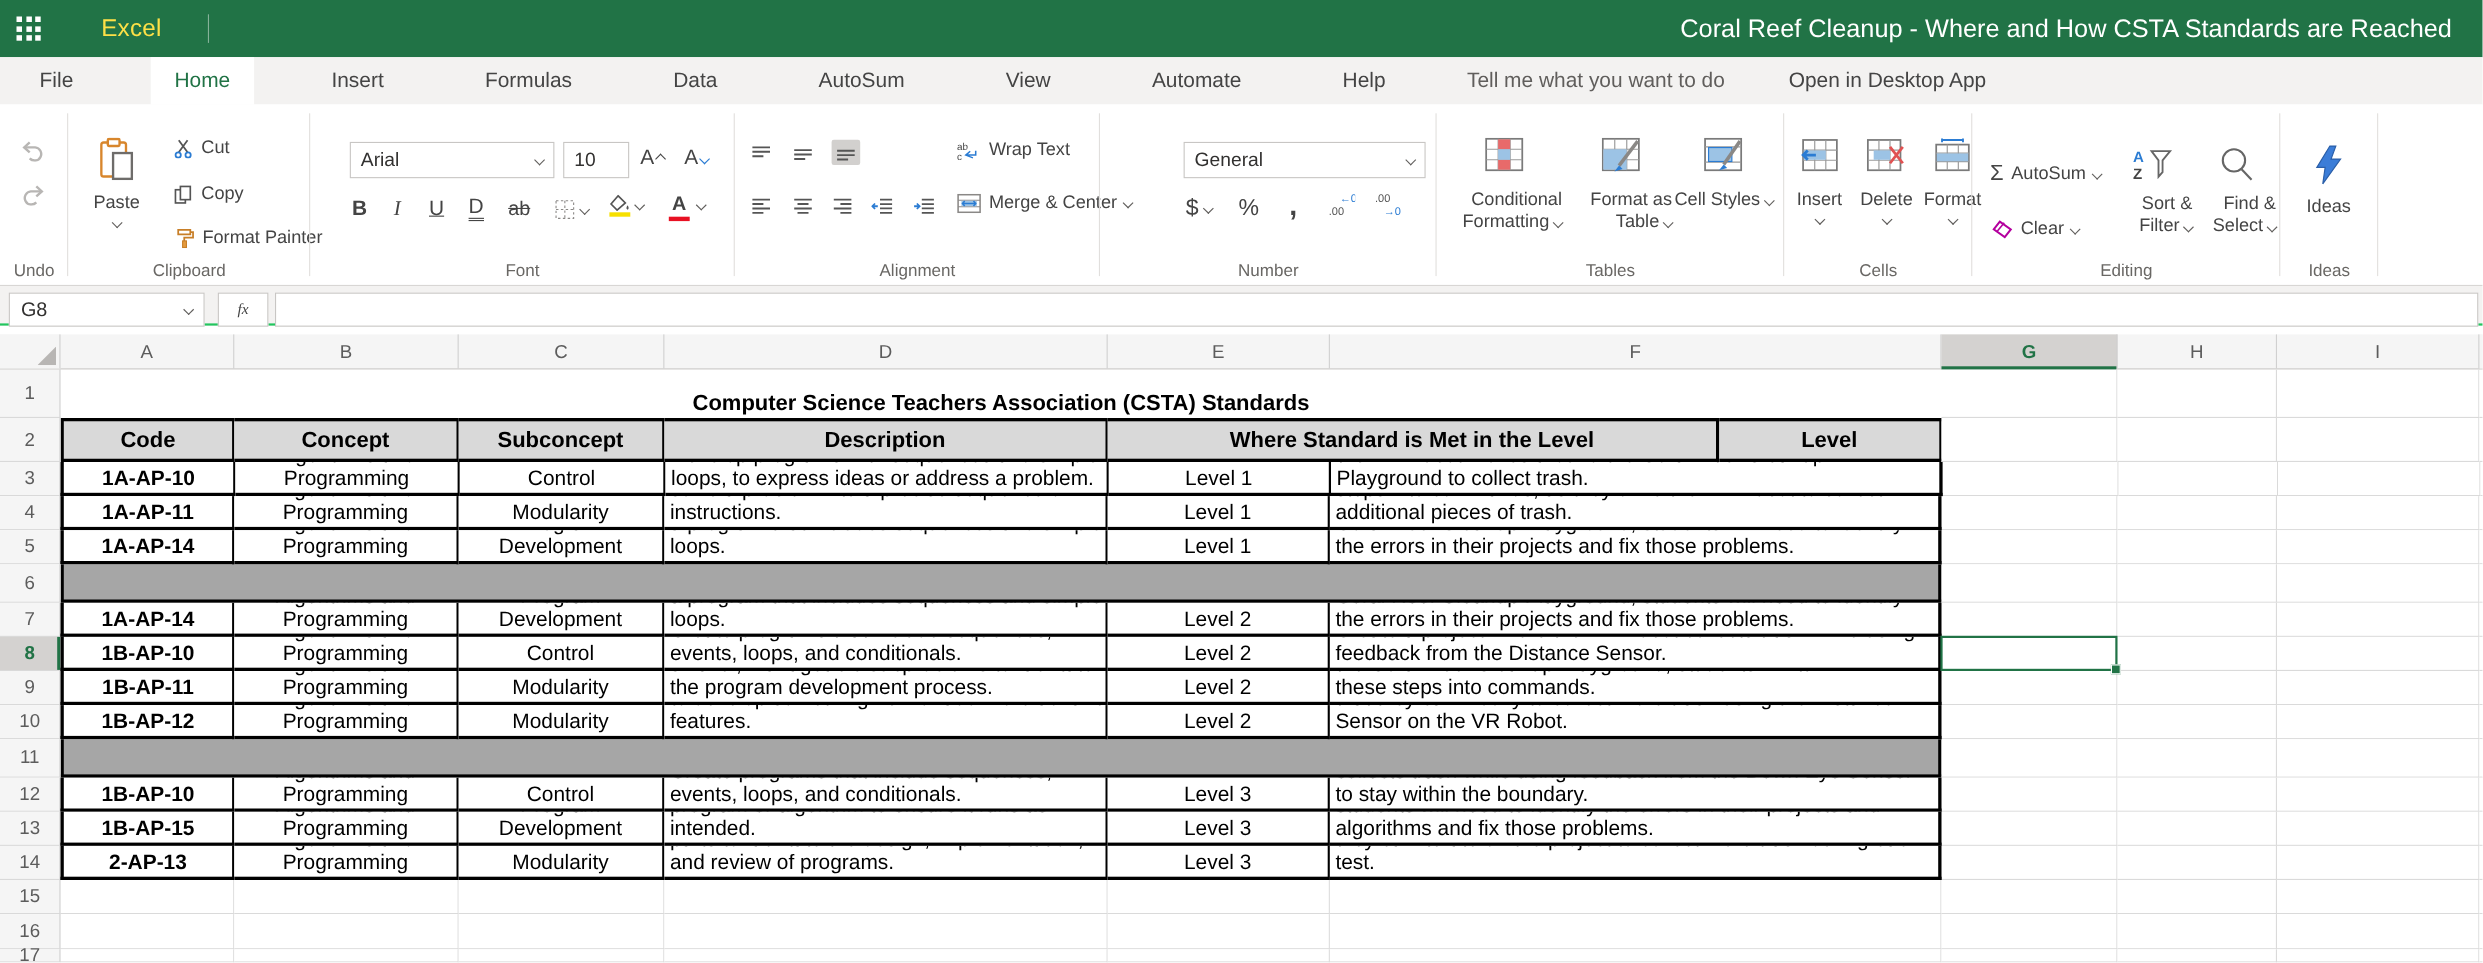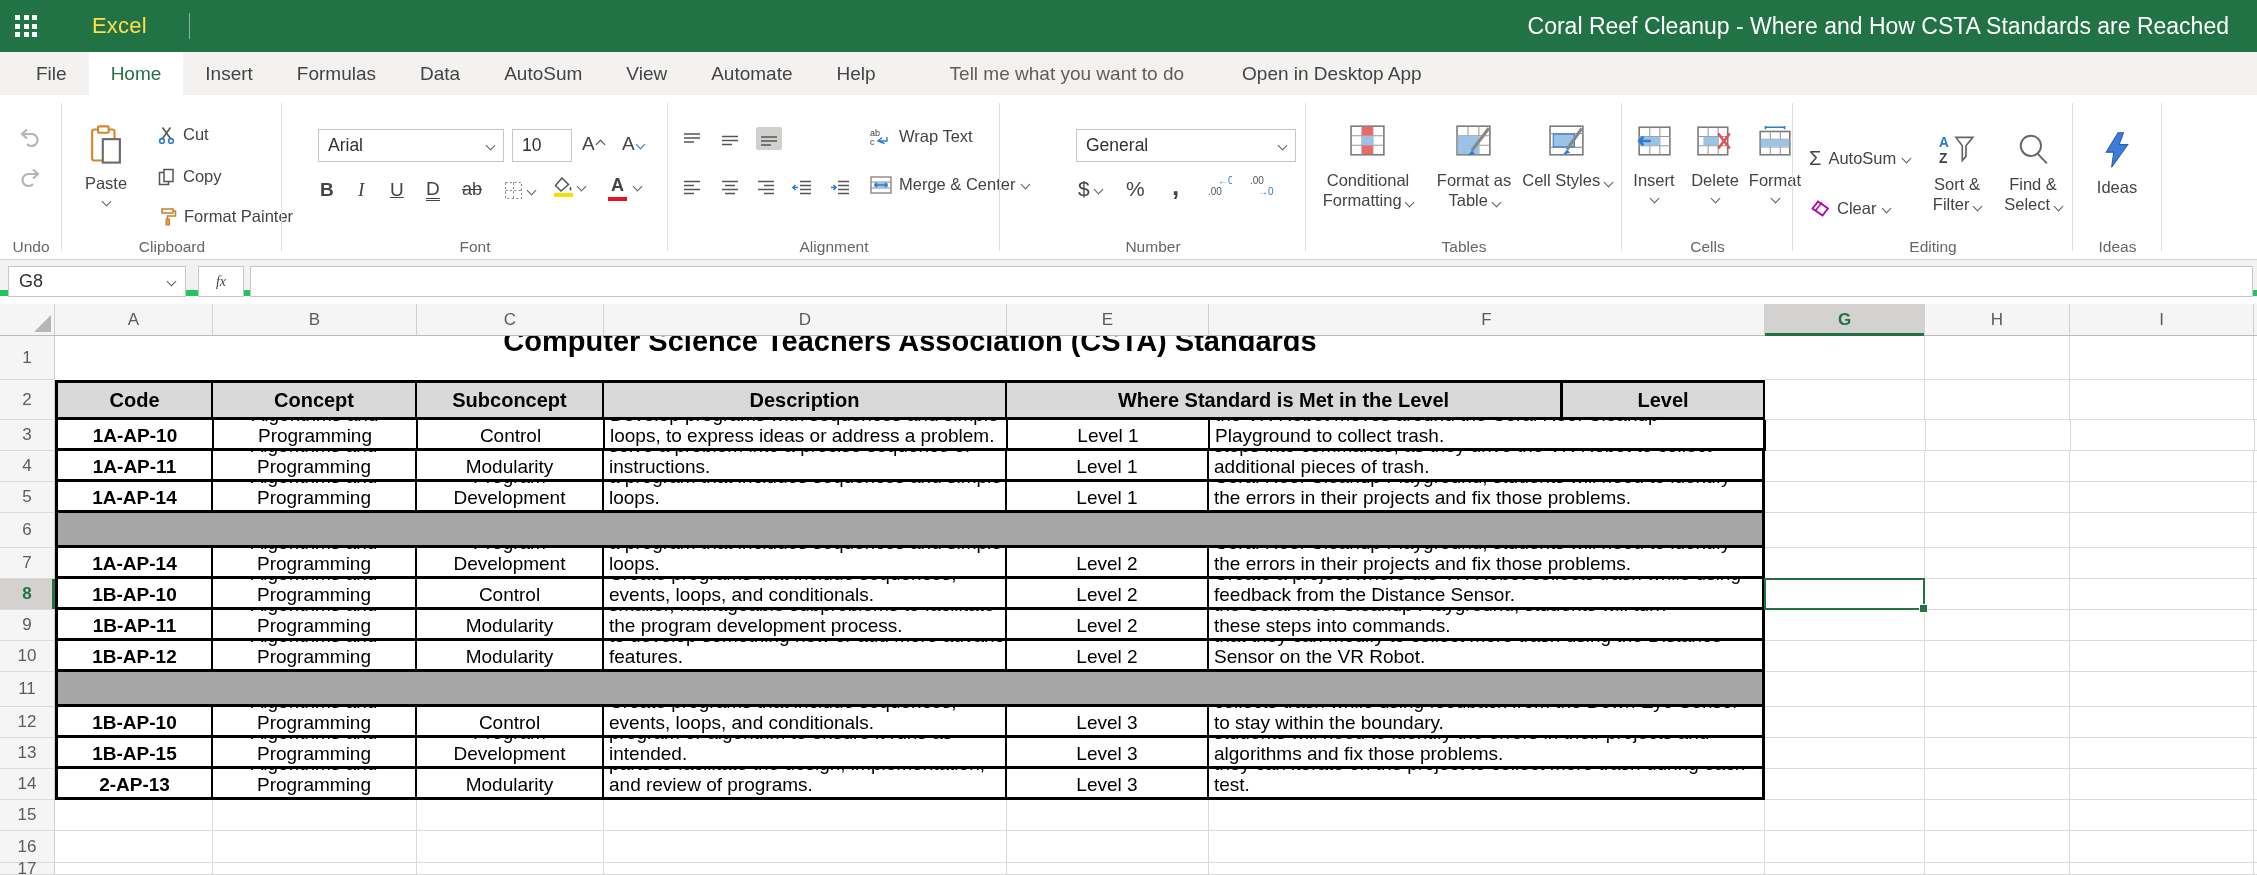--- a/index.html
+++ b/index.html
@@ -13,54 +13,54 @@
   .waffle { width:52px; height:52px; display:flex; align-items:center; justify-content:center; cursor:pointer; }
   .waffle .wgrid { display:grid; grid-template-columns:repeat(3,5px); grid-template-rows:repeat(3,5px); gap:3.5px; }
   .waffle .wgrid i { background:#fff; }
   .app-name { color:#fde047; font-size:22px; margin-left:40px; letter-spacing:.2px; }
   .tb-divider { width:1px; height:26px; background:rgba(255,255,255,.45); margin-left:42px; }
   .doc-title { color:#fff; font-size:23px; margin-left:auto; padding-right:28px; white-space:nowrap; }
 
   
   .menubar { position:absolute; left:0; top:52px; width:100%; height:43px; background:#f3f2f1;
     display:flex; align-items:stretch; font-size:19px; color:#444; }
-  .mtabs { display:flex; align-items:stretch; padding-left:14px; }
+  .mtabs { display:flex; align-items:stretch; padding-left:14px;gap:48px; }
   .mtab { padding:0 22px; display:flex; align-items:center; cursor:pointer; white-space:nowrap; }
   .mtab.active { background:#fff; color:#217346; }
   .tellme { margin-left:52px; display:flex; align-items:center; color:#605e5c; cursor:pointer; white-space:nowrap; }
   .opendesk { margin-left:58px; display:flex; align-items:center; color:#444; cursor:pointer; white-space:nowrap; }
 
   
   .ribbon { position:absolute; left:0; top:95px; width:100%; height:165px; background:#fff;
     border-bottom:1px solid #d8d6d4; font-size:16.5px; color:#444; }
   .grp { position:absolute; top:0; height:100%; }
   .grp::after { content:""; position:absolute; right:0; top:8px; bottom:8px; width:1px; background:#e1dfdd; }
   .grplabel { position:absolute; bottom:3px; left:0; right:0; text-align:center; font-size:15.5px; color:#696764; }
   .chev { display:inline-block; width:7px; height:7px; border-right:1.6px solid #605e5c;
     border-bottom:1.6px solid #605e5c; transform:rotate(45deg); flex:none; }
   .smbtn { position:absolute; display:flex; align-items:center; gap:7px; cursor:pointer; white-space:nowrap; }
   .bigbtn { position:absolute; top:30px; display:flex; flex-direction:column; align-items:center; cursor:pointer; }
-  .blabel2 { text-align:center; line-height:20px; margin-top:9px; }
+  .blabel2 { text-align:right; line-height:20px; margin-top:9px; }
   .ddbox { position:absolute; height:33px; background:#fff; border:1px solid #c8c6c4; display:flex;
     align-items:center; padding:0 9px; font-size:17.5px; color:#323130; cursor:pointer; }
   .ddbox .chev { margin-left:auto; }
   .fmt { position:absolute; display:flex; align-items:center; cursor:pointer; }
   .fmtB { font-weight:bold; font-size:19px; }
   .fmtI { font-style:italic; font-family:"Liberation Serif",serif; font-size:19px; }
   .fmtU { text-decoration:underline; font-size:19px; }
   .fmtD { border-bottom:3px double #444; font-size:19px; line-height:19px; }
   .fmtS { text-decoration:line-through; font-size:18px; }
   .swbtn { position:absolute; display:flex; flex-direction:column; align-items:center; cursor:pointer; }
   .swbar { width:19px; height:4px; margin-top:1px; }
   .icbtn { display:flex; align-items:center; justify-content:center; cursor:pointer; }
   .sigma { font-size:20px; color:#444; }
 
   
   .fbar { position:absolute; left:0; top:260px; width:100%; height:36px; background:#f3f2f1;
-    border-bottom:6px solid #22c55e; }
+    border-bottom:2px solid #22c55e; }
   .namebox { position:absolute; left:8px; top:6px; width:178px; height:31px; background:#fff;
     border:1px solid #c8c6c4; display:flex; align-items:center; padding:0 10px; font-size:18px; color:#323130; }
   .namebox .chev { margin-left:auto; }
   .fxbtn { position:absolute; left:198px; top:6px; width:46px; height:31px; background:#fff;
     border:1px solid #c8c6c4; display:flex; align-items:center; justify-content:center; }
   .fx { font-family:"Liberation Serif",serif; font-style:italic; font-size:14px; color:#444; }
   .finput { position:absolute; left:250px; top:6px; right:4px; height:31px; background:#fff;
     border:1px solid #c8c6c4; display:flex; align-items:center; padding:0 8px; font-size:17px; }
 
   
@@ -76,21 +76,21 @@
   #grid-rows { position:relative; }
   .grow { display:flex; }
   .rowhdr { background:#f5f5f5; border-right:1px solid #d0d0d0; border-bottom:1px solid #d9d9d9;
     display:flex; align-items:center; justify-content:center; font-size:17px; color:#5c5c5c;
     position:relative; flex:none; cursor:pointer; }
   .rowhdr.sel { background:#d4d2d0; color:#217346; font-weight:bold; }
   .rowhdr.sel::after { content:""; position:absolute; top:0; bottom:0; right:-1px; width:3px; background:#217346; }
   .gcell { background:#fff; border-right:1px solid #dadada; border-bottom:1px solid #dadada; flex:none; }
   .tmerged { background:#fff; flex:none; display:flex; align-items:flex-end; justify-content:center;
     overflow:hidden; }
-  .sheettitle { font-weight:bold; font-size:29px; color:#000; padding-bottom:22px; white-space:nowrap; }
+  .sheettitle { font-weight:bold; font-size:20px; color:#000; padding-bottom:1px; white-space:nowrap; }
   .th { background:#d9d9d9; border-top:3px solid #000; border-bottom:3px solid #000;
     border-right:2px solid #000; display:flex; align-items:center; justify-content:center;
     font-weight:bold; font-size:20px; color:#000; flex:none; overflow:hidden; white-space:nowrap; }
   .th.first { border-left:3px solid #000; }
   .th.last { border-right:3px solid #000; }
   .td { position:relative; background:#fff; border-right:2px solid #000; border-bottom:3px solid #000;
     flex:none; overflow:hidden; font-size:19px; color:#000; cursor:cell; }
   .td.first { border-left:3px solid #000; }
   .td.last { border-right:3px solid #000; }
   .sep { background:#a6a6a6; border-left:3px solid #000; border-right:3px solid #000;

